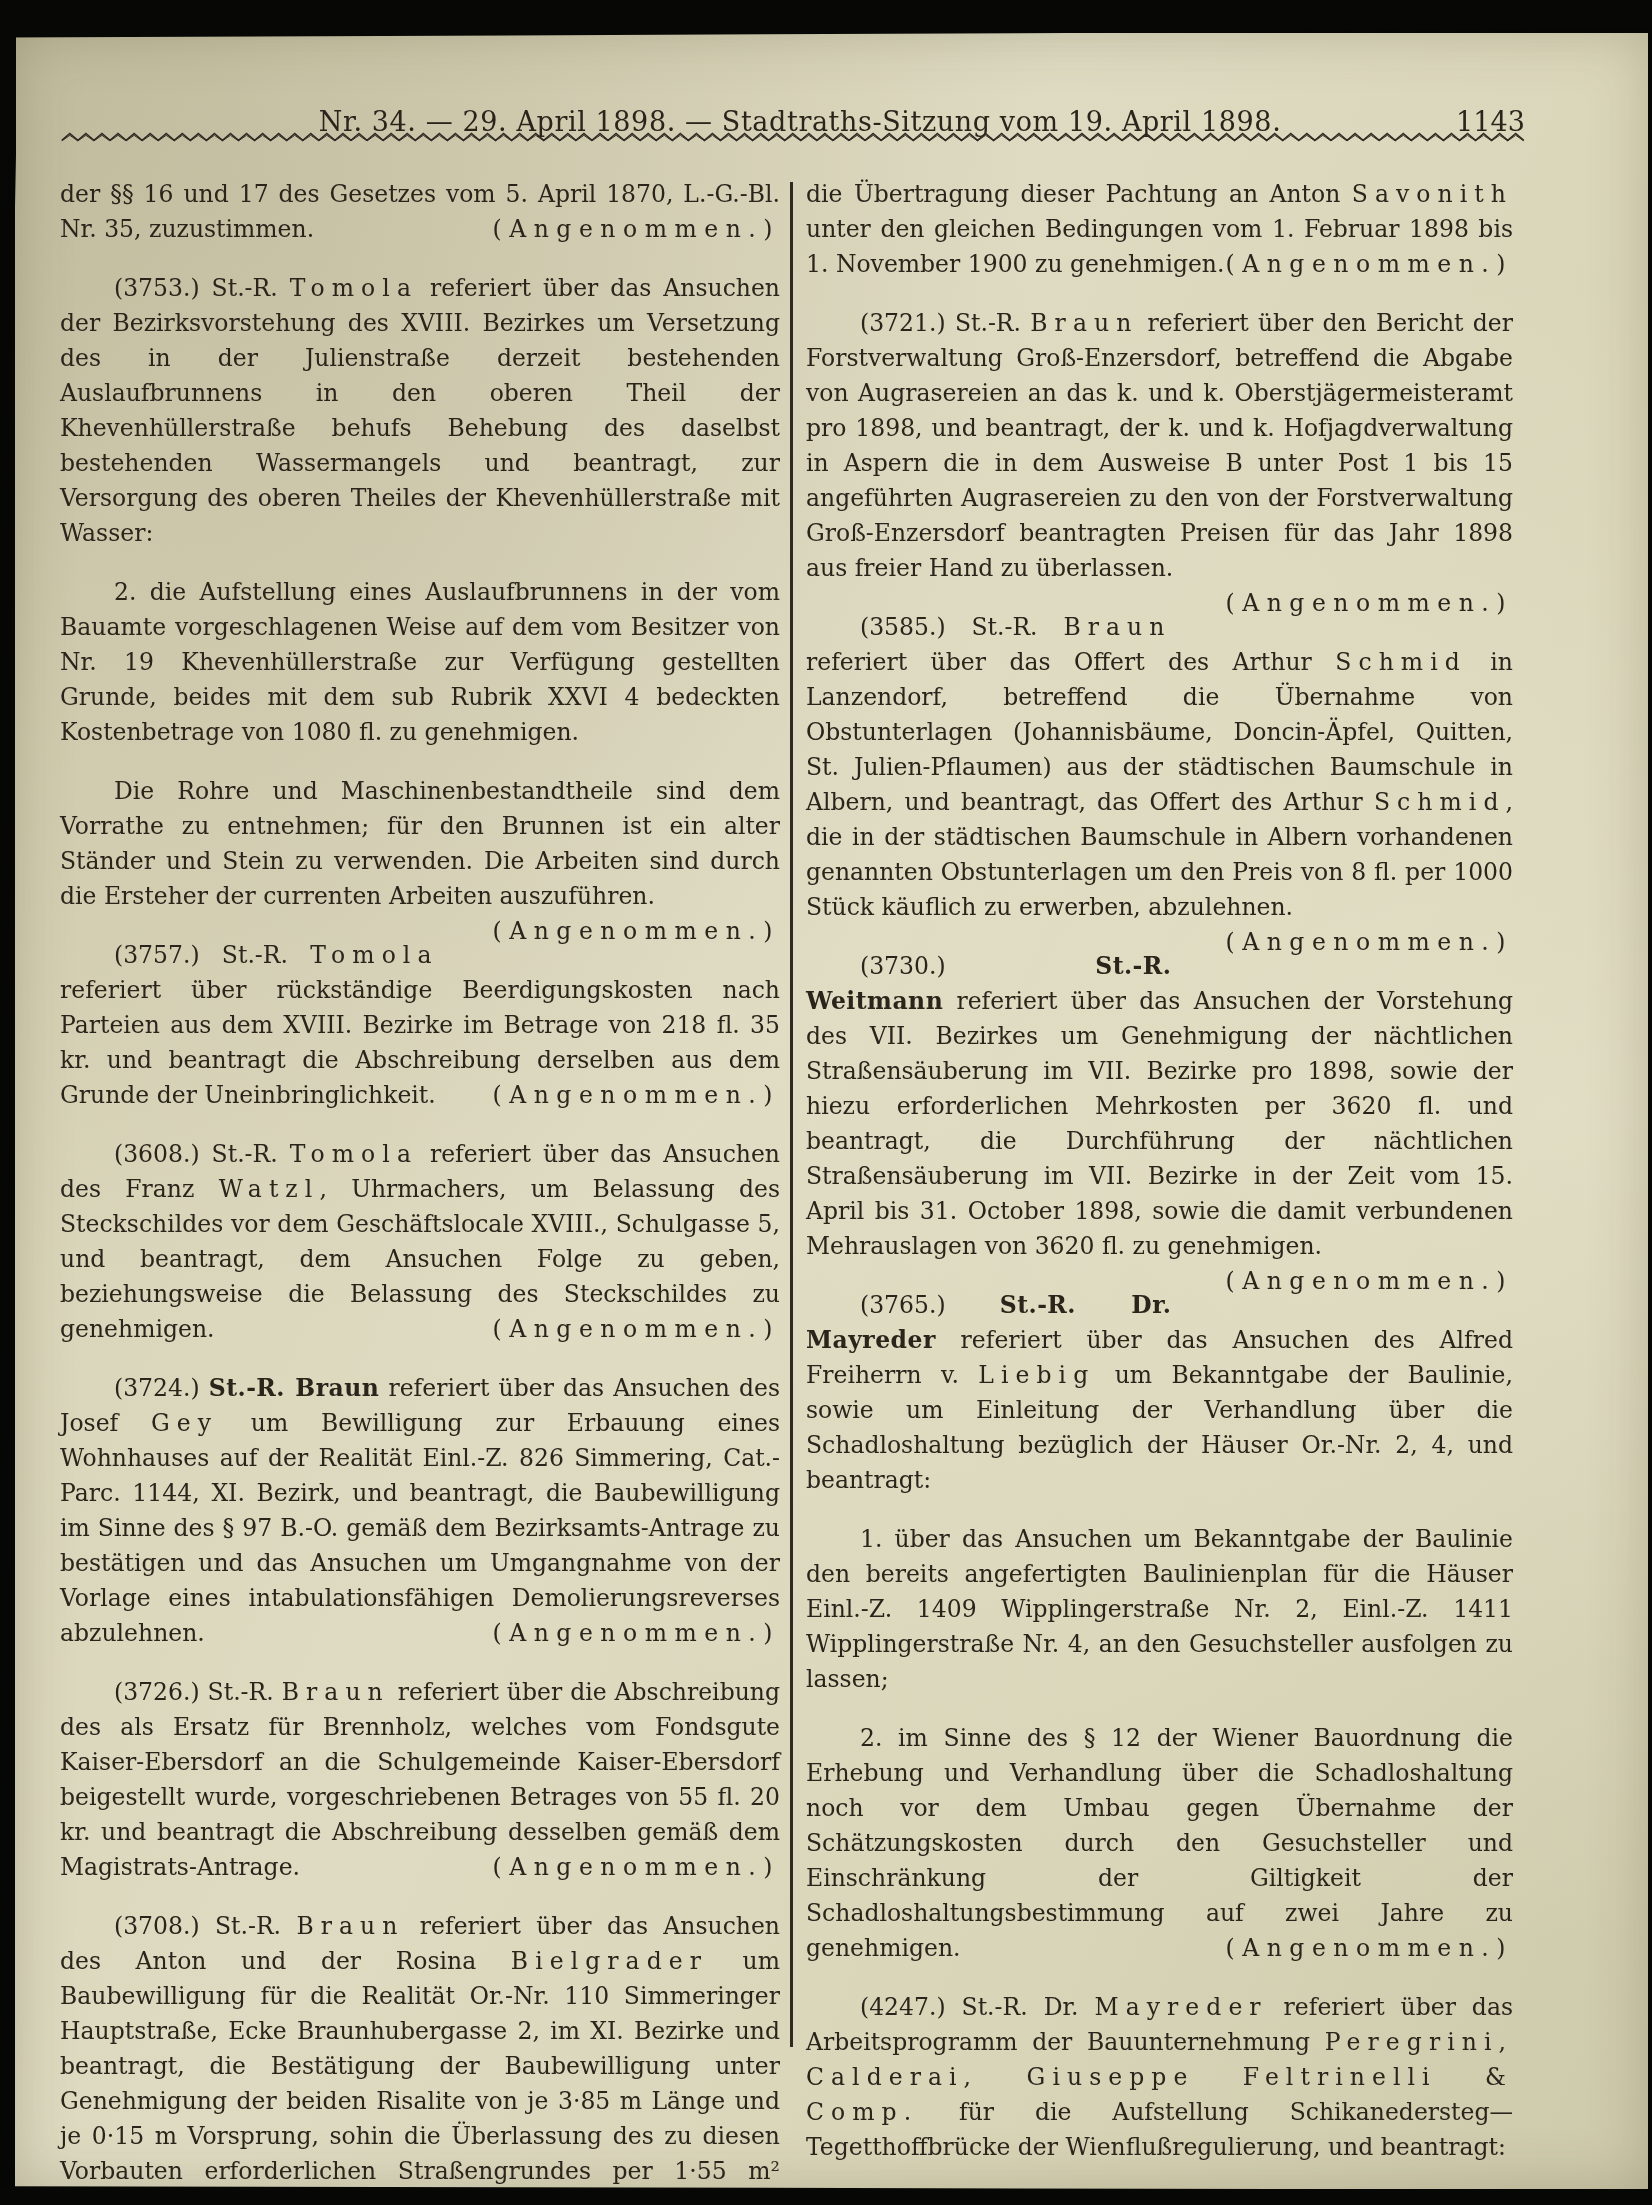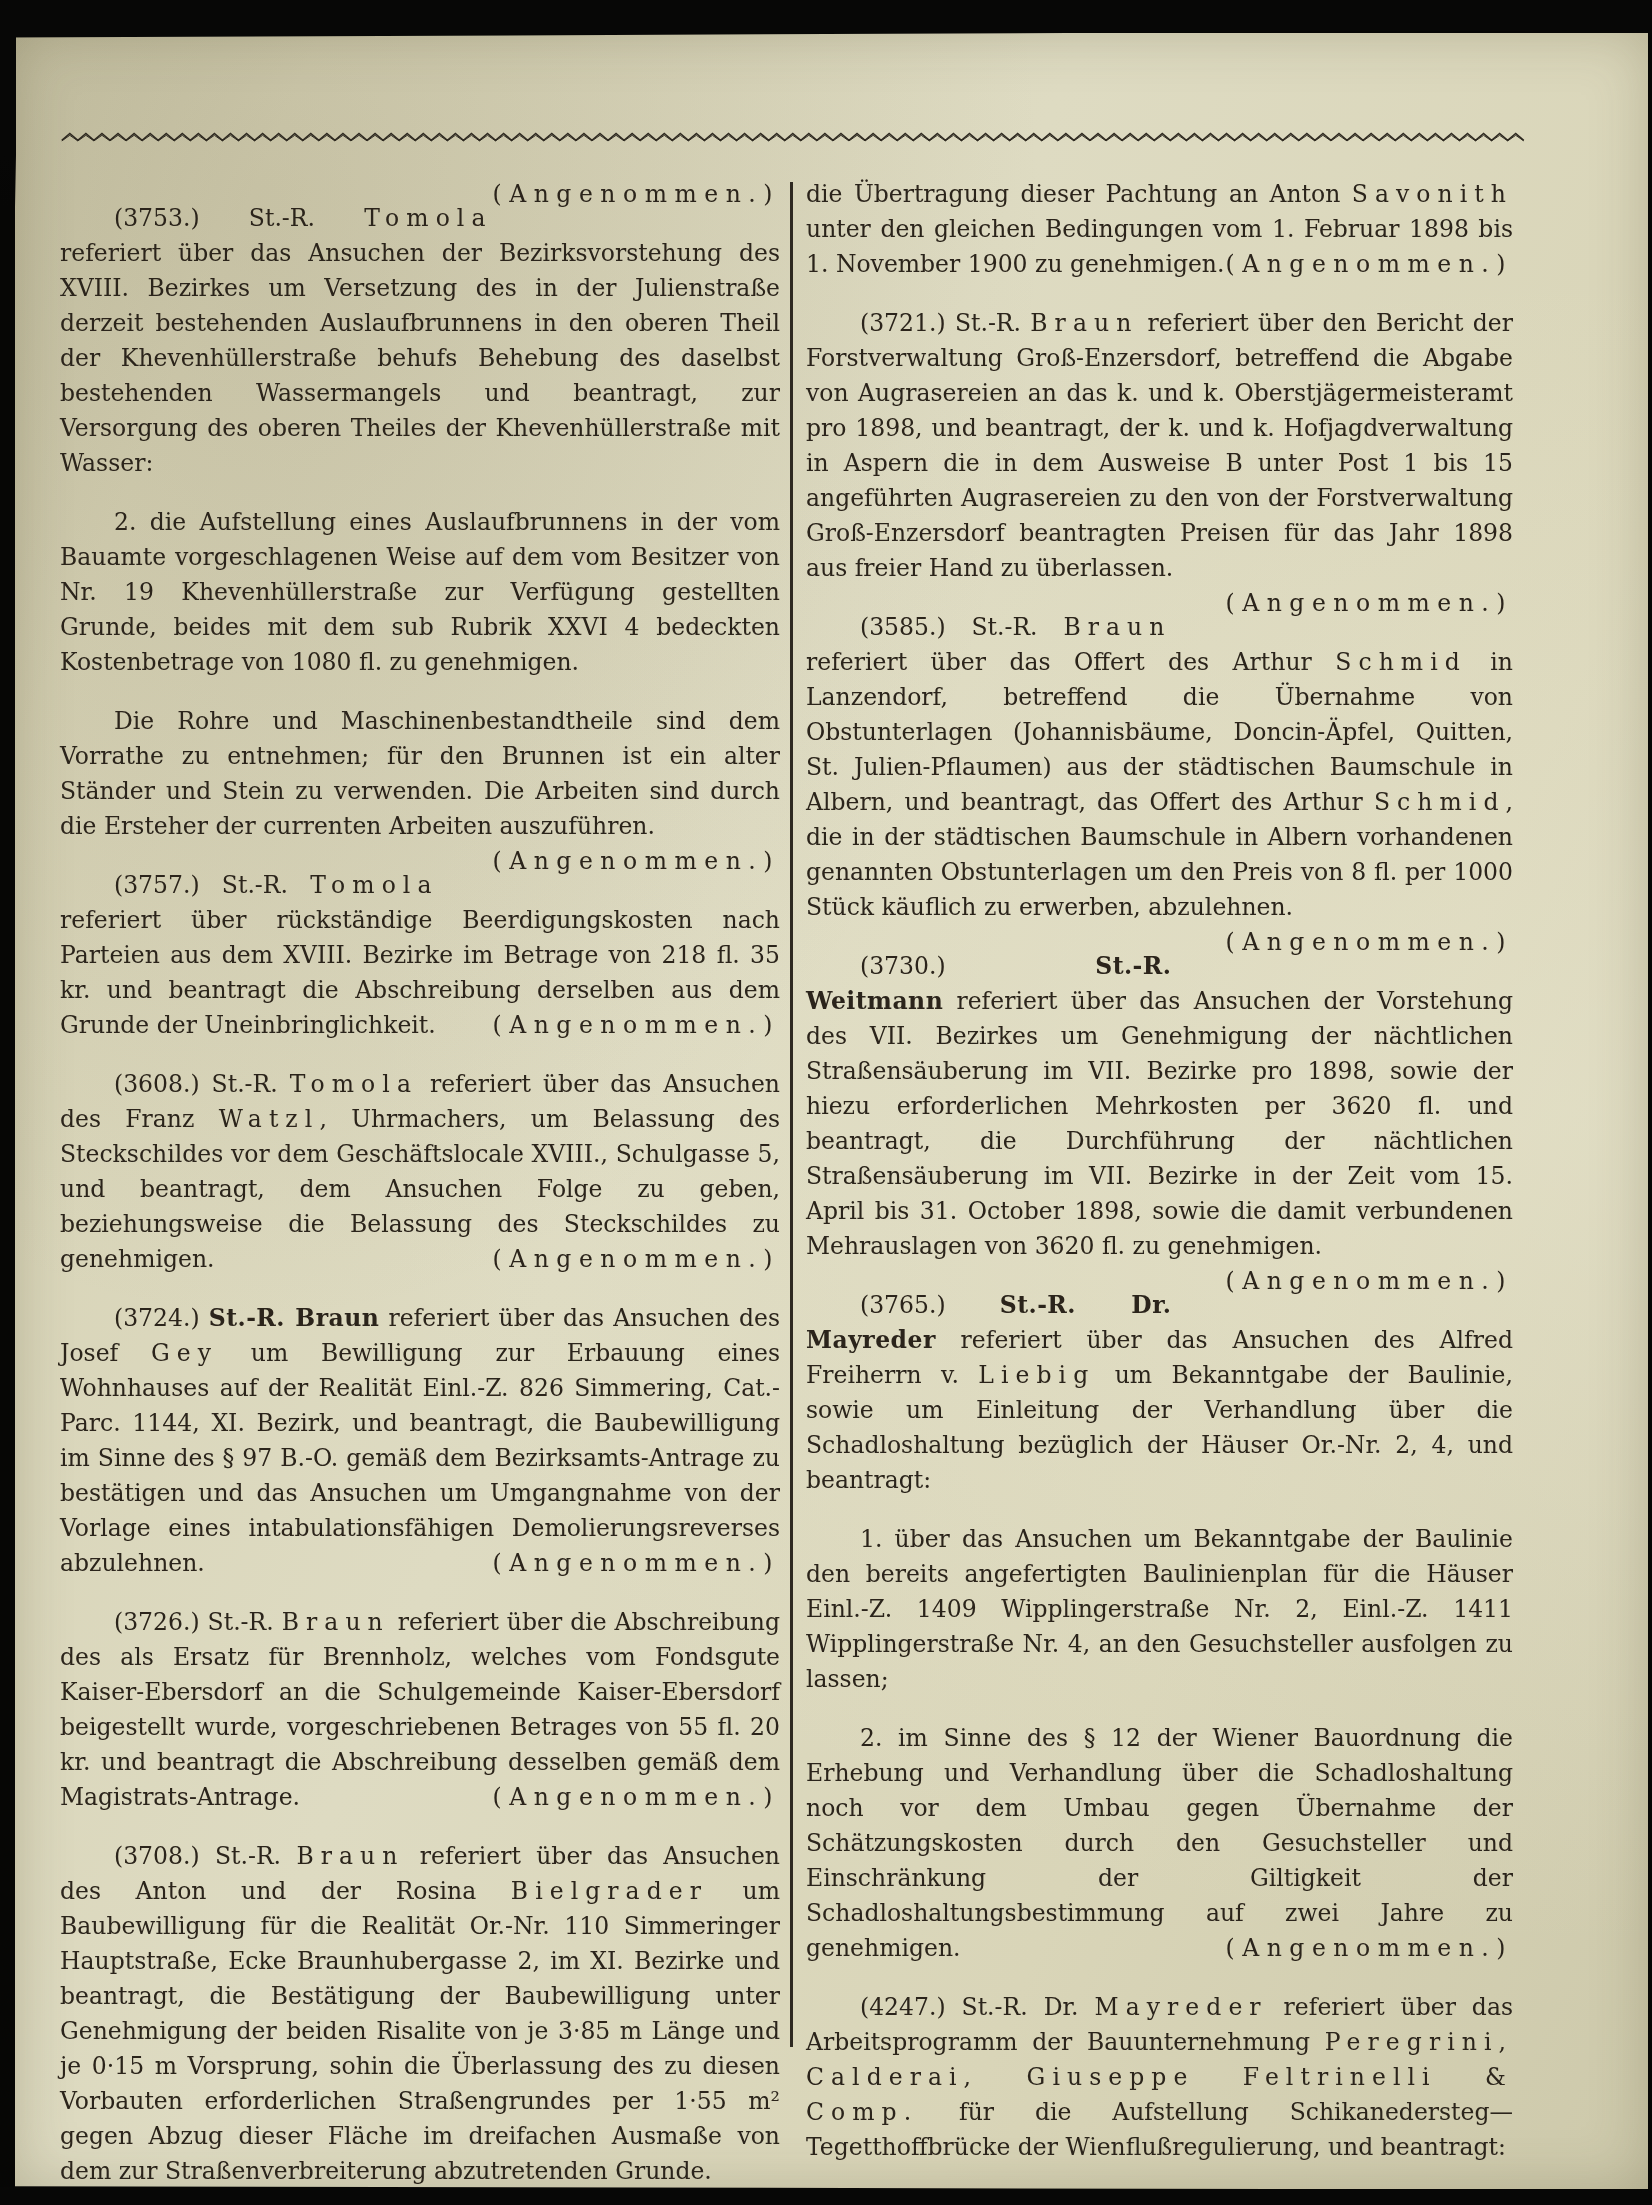--- a/index.html
+++ b/index.html
@@ -38,32 +38,36 @@
   .r-p{}
   .r-sp{letter-spacing:0.30em;}
   .r-b{font-weight:bold;letter-spacing:0.02em;}
   .tail{float:right;letter-spacing:0.32em;white-space:nowrap;}
 </style>
 </head>
 <body>
 
 <div class="paper">
 
+  <div class="running-header">
+    <span class="header-title">Nr. 34. — 29. April 1898. — Stadtraths-Sitzung vom 19. April 1898.</span>
+    <span class="page-number">1143</span>
+  </div>
 
   <div class="zigzag-wrap">
     <svg width="1468" height="13.6" viewBox="0 0 2370 22">
       <polyline id="zz1" points="0,15 13,4 26,15 39,4 52,15 65,4 78,15 91,4 104,15 117,4 130,15 143,4 156,15 169,4 182,15 195,4 208,15 221,4 234,15 247,4 260,15 273,4 286,15 299,4 312,15 325,4 338,15 351,4 364,15 377,4 390,15 403,4 416,15 429,4 442,15 455,4 468,15 481,4 494,15 507,4 520,15 533,4 546,15 559,4 572,15 585,4 598,15 611,4 624,15 637,4 650,15 663,4 676,15 689,4 702,15 715,4 728,15 741,4 754,15 767,4 780,15 793,4 806,15 819,4 832,15 845,4 858,15 871,4 884,15 897,4 910,15 923,4 936,15 949,4 962,15 975,4 988,15 1001,4 1014,15 1027,4 1040,15 1053,4 1066,15 1079,4 1092,15 1105,4 1118,15 1131,4 1144,15 1157,4 1170,15 1183,4 1196,15 1209,4 1222,15 1235,4 1248,15 1261,4 1274,15 1287,4 1300,15 1313,4 1326,15 1339,4 1352,15 1365,4 1378,15 1391,4 1404,15 1417,4 1430,15 1443,4 1456,15 1469,4 1482,15 1495,4 1508,15 1521,4 1534,15 1547,4 1560,15 1573,4 1586,15 1599,4 1612,15 1625,4 1638,15 1651,4 1664,15 1677,4 1690,15 1703,4 1716,15 1729,4 1742,15 1755,4 1768,15 1781,4 1794,15 1807,4 1820,15 1833,4 1846,15 1859,4 1872,15 1885,4 1898,15 1911,4 1924,15 1937,4 1950,15 1963,4 1976,15 1989,4 2002,15 2015,4 2028,15 2041,4 2054,15 2067,4 2080,15 2093,4 2106,15 2119,4 2132,15 2145,4 2158,15 2171,4 2184,15 2197,4 2210,15 2223,4 2236,15 2249,4 2262,15 2275,4 2288,15 2301,4 2314,15 2327,4 2340,15 2353,4 2366,15" fill="none" stroke="#2e2920" stroke-width="2.6"></polyline>
       <polyline id="zz2" points="0,13 13,4 26,13 39,4 52,13 65,4 78,13 91,4 104,13 117,4 130,13 143,4 156,13 169,4 182,13 195,4 208,13 221,4 234,13 247,4 260,13 273,4 286,13 299,4 312,13 325,4 338,13 351,4 364,13 377,4 390,13 403,4 416,13 429,4 442,13 455,4 468,13 481,4 494,13 507,4 520,13 533,4 546,13 559,4 572,13 585,4 598,13 611,4 624,13 637,4 650,13 663,4 676,13 689,4 702,13 715,4 728,13 741,4 754,13 767,4 780,13 793,4 806,13 819,4 832,13 845,4 858,13 871,4 884,13 897,4 910,13 923,4 936,13 949,4 962,13 975,4 988,13 1001,4 1014,13 1027,4 1040,13 1053,4 1066,13 1079,4 1092,13 1105,4 1118,13 1131,4 1144,13 1157,4 1170,13 1183,4 1196,13 1209,4 1222,13 1235,4 1248,13 1261,4 1274,13 1287,4 1300,13 1313,4 1326,13 1339,4 1352,13 1365,4 1378,13 1391,4 1404,13 1417,4 1430,13 1443,4 1456,13 1469,4 1482,13 1495,4 1508,13 1521,4 1534,13 1547,4 1560,13 1573,4 1586,13 1599,4 1612,13 1625,4 1638,13 1651,4 1664,13 1677,4 1690,13 1703,4 1716,13 1729,4 1742,13 1755,4 1768,13 1781,4 1794,13 1807,4 1820,13 1833,4 1846,13 1859,4 1872,13 1885,4 1898,13 1911,4 1924,13 1937,4 1950,13 1963,4 1976,13 1989,4 2002,13 2015,4 2028,13 2041,4 2054,13 2067,4 2080,13 2093,4 2106,13 2119,4 2132,13 2145,4 2158,13 2171,4 2184,13 2197,4 2210,13 2223,4 2236,13 2249,4 2262,13 2275,4 2288,13 2301,4 2314,13 2327,4 2340,13 2353,4 2366,13" fill="none" stroke="#2e2920" stroke-width="1.6" transform="translate(0,3)"></polyline>
     </svg>
   </div>
 
   <div class="column-divider"></div>
 
   <div class="col col-left" id="col-left">
-      <p class="para noindent"><span class="tail">(Angenommen.)</span></p>
+      <p class="para noindent"><span class="r-p">der §§ 16 und 17 des Gesetzes vom 5. April 1870, L.-G.-Bl. Nr. 35, zuzustimmen.</span><span class="tail">(Angenommen.)</span></p>
       <p class="para indent"><span class="r-p">(3753.) St.-R. </span><span class="r-sp">Tomola</span><span class="r-p"> referiert über das Ansuchen der Bezirksvorstehung des XVIII. Bezirkes um Versetzung des in der Julienstraße derzeit bestehenden Auslaufbrunnens in den oberen Theil der Khevenhüllerstraße behufs Behebung des daselbst bestehenden Wassermangels und beantragt, zur Versorgung des oberen Theiles der Khevenhüllerstraße mit Wasser:</span></p>
       <p class="para indent"><span class="r-p">2. die Aufstellung eines Auslaufbrunnens in der vom Bauamte vorgeschlagenen Weise auf dem vom Besitzer von Nr. 19 Khevenhüllerstraße zur Verfügung gestellten Grunde, beides mit dem sub Rubrik XXVI 4 bedeckten Kostenbetrage von 1080 fl. zu genehmigen.</span></p>
       <p class="para indent"><span class="r-p">Die Rohre und Maschinenbestandtheile sind dem Vorrathe zu entnehmen; für den Brunnen ist ein alter Ständer und Stein zu verwenden. Die Arbeiten sind durch die Ersteher der currenten Arbeiten auszuführen.</span><span class="tail">(Angenommen.)</span></p>
       <p class="para indent"><span class="r-p">(3757.) St.-R. </span><span class="r-sp">Tomola</span><span class="r-p"> referiert über rückständige Beerdigungskosten nach Parteien aus dem XVIII. Bezirke im Betrage von 218 fl. 35 kr. und beantragt die Abschreibung derselben aus dem Grunde der Uneinbringlichkeit.</span><span class="tail">(Angenommen.)</span></p>
       <p class="para indent"><span class="r-p">(3608.) St.-R. </span><span class="r-sp">Tomola</span><span class="r-p"> referiert über das Ansuchen des Franz </span><span class="r-sp">Watzl</span><span class="r-p">, Uhrmachers, um Belassung des Steckschildes vor dem Geschäftslocale XVIII., Schulgasse 5, und beantragt, dem Ansuchen Folge zu geben, beziehungsweise die Belassung des Steckschildes zu genehmigen.</span><span class="tail">(Angenommen.)</span></p>
       <p class="para indent"><span class="r-p">(3724.) </span><span class="r-b">St.-R. Braun</span><span class="r-p"> referiert über das Ansuchen des Josef </span><span class="r-sp">Gey</span><span class="r-p"> um Bewilligung zur Erbauung eines Wohnhauses auf der Realität Einl.-Z. 826 Simmering, Cat.-Parc. 1144, XI. Bezirk, und beantragt, die Baubewilligung im Sinne des § 97 B.-O. gemäß dem Bezirksamts-Antrage zu bestätigen und das Ansuchen um Umgangnahme von der Vorlage eines intabulationsfähigen Demolierungsreverses abzulehnen.</span><span class="tail">(Angenommen.)</span></p>
       <p class="para indent"><span class="r-p">(3726.) St.-R. </span><span class="r-sp">Braun</span><span class="r-p"> referiert über die Abschreibung des als Ersatz für Brennholz, welches vom Fondsgute Kaiser-Ebersdorf an die Schulgemeinde Kaiser-Ebersdorf beigestellt wurde, vorgeschriebenen Betrages von 55 fl. 20 kr. und beantragt die Abschreibung desselben gemäß dem Magistrats-Antrage.</span><span class="tail">(Angenommen.)</span></p>
       <p class="para indent"><span class="r-p">(3708.) St.-R. </span><span class="r-sp">Braun</span><span class="r-p"> referiert über das Ansuchen des Anton und der Rosina </span><span class="r-sp">Bielgrader</span><span class="r-p"> um Baubewilligung für die Realität Or.-Nr. 110 Simmeringer Hauptstraße, Ecke Braunhubergasse 2, im XI. Bezirke und beantragt, die Bestätigung der Baubewilligung unter Genehmigung der beiden Risalite von je 3·85 m Länge und je 0·15 m Vorsprung, sohin die Überlassung des zu diesen Vorbauten erforderlichen Straßengrundes per 1·55 m² gegen Abzug dieser Fläche im dreifachen Ausmaße von dem zur Straßenverbreiterung abzutretenden Grunde.</span></p>
       <p class="para indent"><span class="r-sp">(Angenommen; puncto Grundüberlassung an den Gemeinderath.)</span></p>
     </div>

